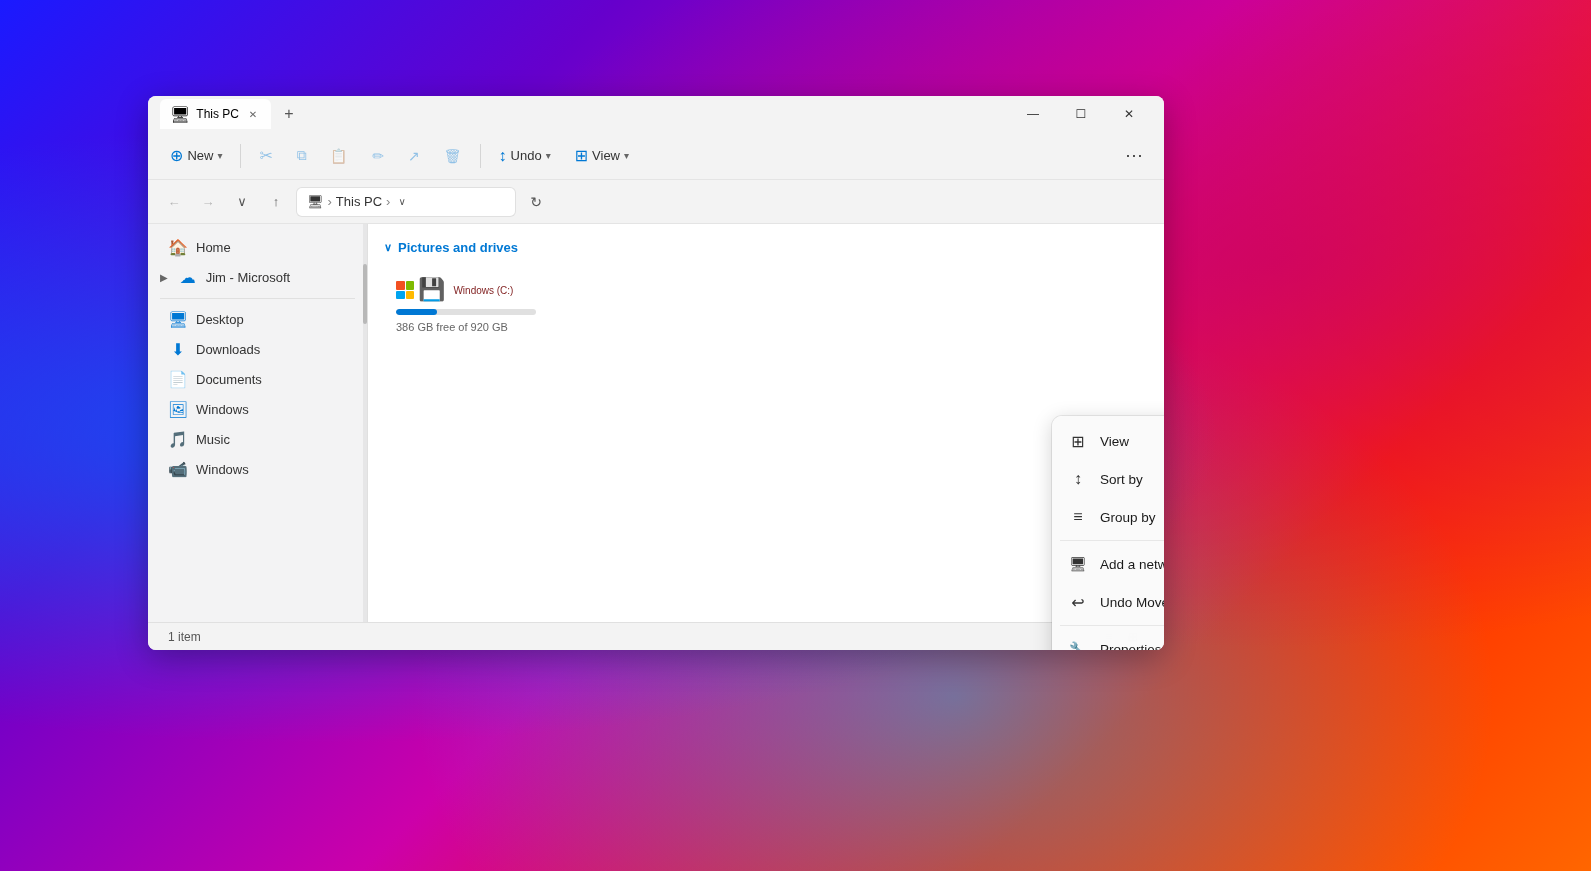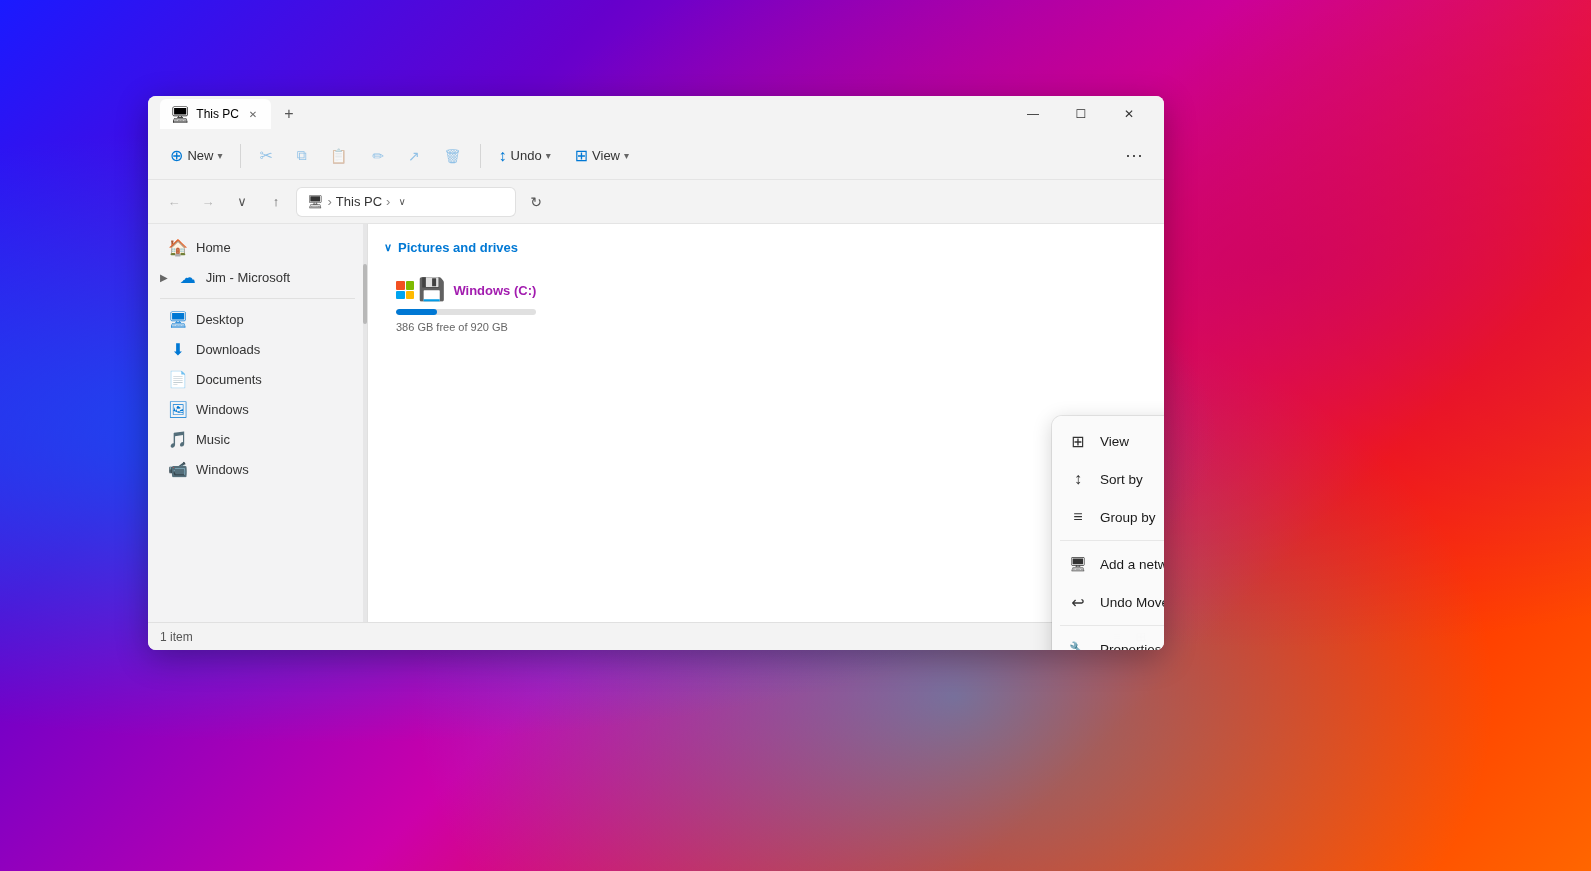--- a/index.html
+++ b/index.html
@@ -348,23 +348,23 @@
       gap: 6px;
     }
 
     .drive-header {
       display: flex;
       align-items: center;
       gap: 8px;
     }
 
     .drive-name {
-      font-size: 13px;
-      color: #a21caf;
-      font-weight: 700;
+      font-size: 10px;
+      color: #7f1d1d;
+      font-weight: 400;
     }
 
     .drive-progress {
       width: 140px;
       height: 6px;
       background: #e0e0e0;
       border-radius: 3px;
       overflow: hidden;
     }
 
@@ -377,21 +377,21 @@
     .drive-space {
       font-size: 11px;
       color: #666;
     }
 
     
     .status-bar {
       display: flex;
       align-items: center;
       justify-content: space-between;
-      padding: 4px 12px;
+      padding: 4px 20px;
       height: 28px;
       background: rgba(243,243,243,0.98);
       border-top: 1px solid rgba(0,0,0,0.08);
       font-size: 12px;
       color: #555;
       flex-shrink: 0;
     }
 
     .status-view-btns {
       display: flex;

